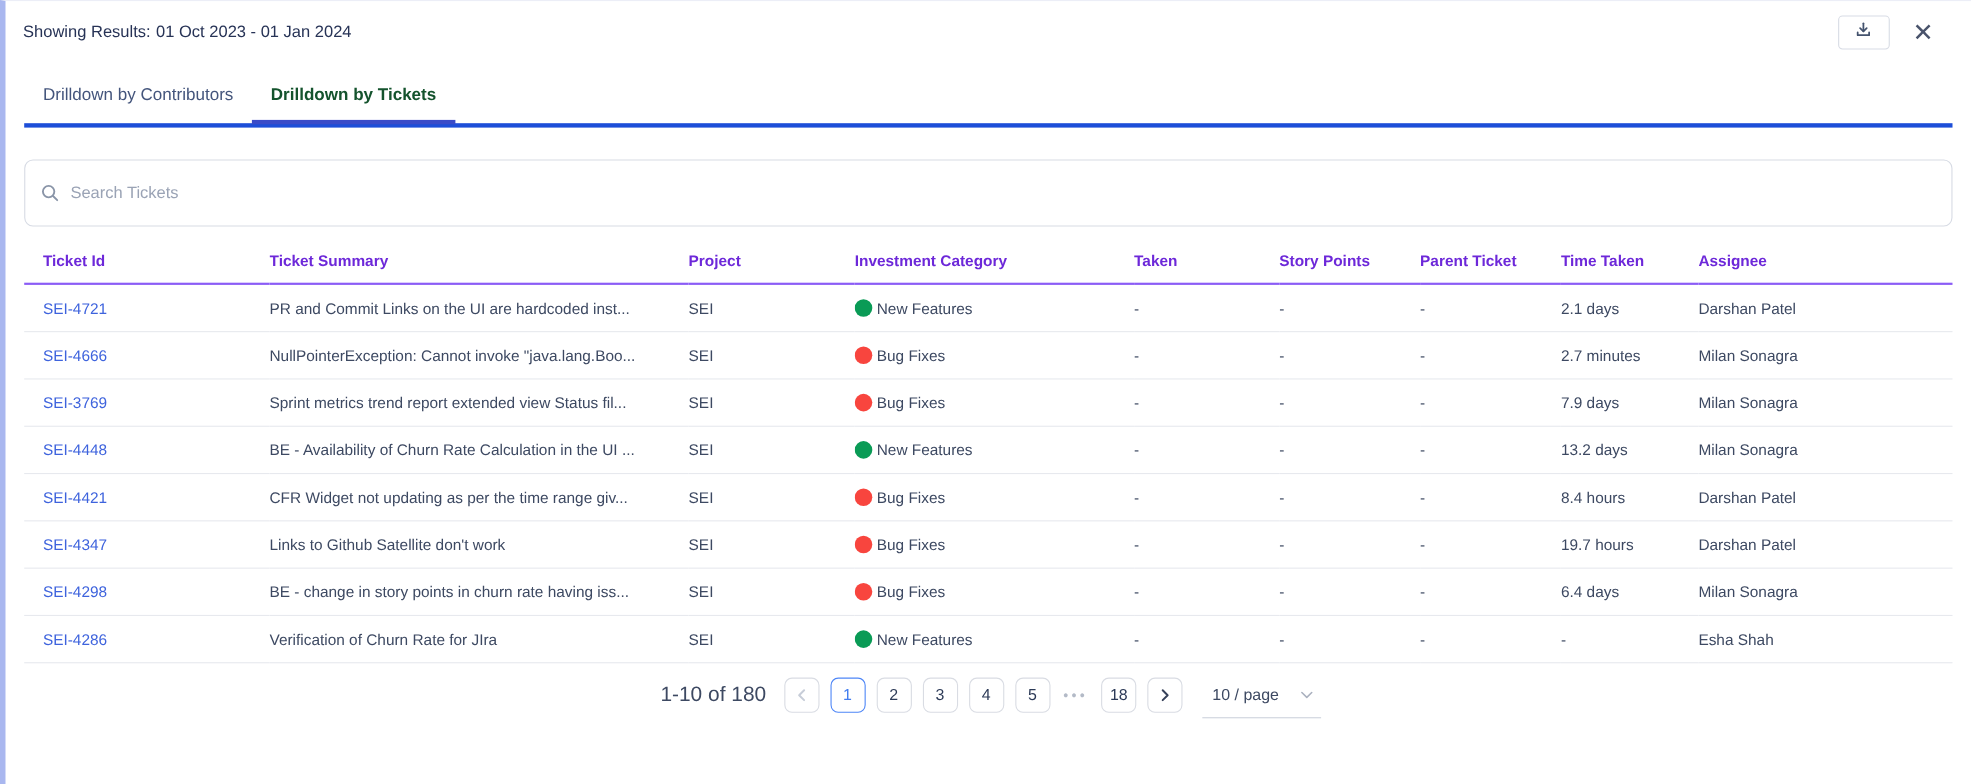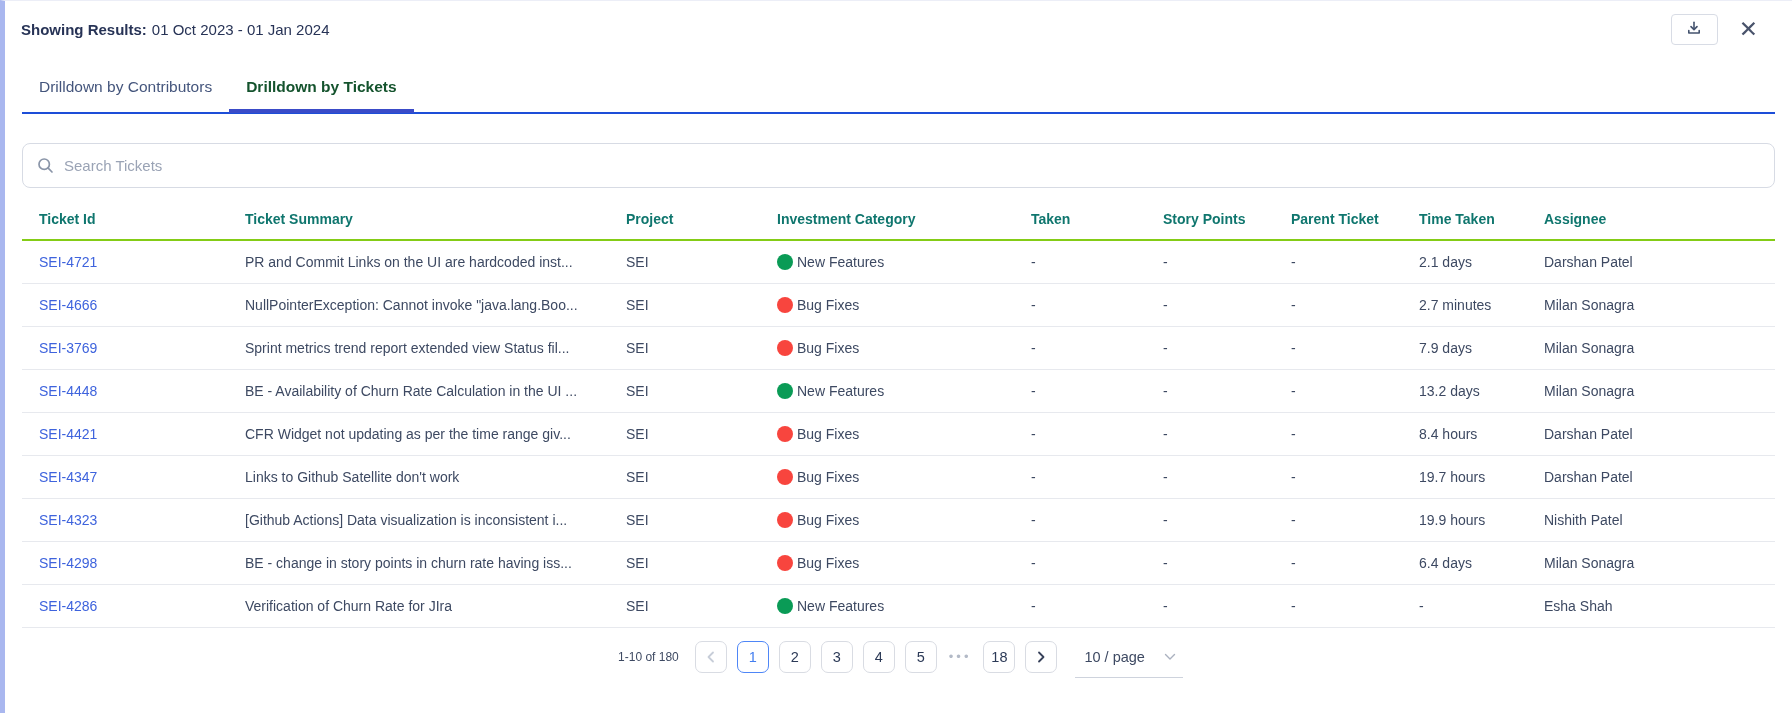--- a/index.html
+++ b/index.html
@@ -5,54 +5,54 @@
   * { box-sizing: border-box; margin: 0; padding: 0; }
   html, body { width: 1792px; height: 713px; background: #ffffff; overflow: hidden;
     font-family: "Liberation Sans", sans-serif; }
   .panel { position: absolute; inset: 0; background: #fff;
     border-left: 5px solid #a9b7ef; border-top: 1px solid #eceef7; }
 
   
   .top { display: flex; justify-content: space-between; align-items: flex-start;
     padding: 13px 34px 0 16px; }
   .showing { font-size: 15px; color: #273356; padding-top: 7px; }
-  .showing b { font-weight: 700; margin-right: 5px; }
+  .showing b { font-weight: 400; margin-right: 5px; }
   .top-actions { display: flex; align-items: center; gap: 21px; }
   .dl-btn { width: 47px; height: 31px; border: 1px solid #d8dce5; border-radius: 4px;
     background: #fff; display: flex; align-items: center; justify-content: center; cursor: pointer; }
   .close-x { font-size: 23px; color: #49536b; line-height: 1; cursor: pointer; font-weight: 400; }
 
   
-  .tabs { margin: 23px 17px 0; border-bottom: 2px solid #1d4ed8; display: flex; }
+  .tabs { margin: 23px 17px 0; border-bottom: 4px solid #1d4ed8; display: flex; }
   .tab { padding: 10px 17px 13px; font-size: 15.5px; cursor: pointer; margin-bottom: -1px; }
   .tab.inactive { color: #44557c; }
   .tab.active { color: #14532d; font-weight: 700; border-bottom: 4px solid #3a4bc8; }
 
   
-  .search { margin: 29px 17px 0; height: 45px; border: 1px solid #d7dbe4; border-radius: 8px;
+  .search { margin: 29px 17px 0; height: 61px; border: 1px solid #d7dbe4; border-radius: 8px;
     display: flex; align-items: center; padding: 0 14px; gap: 10px; background: #fff; }
   .search input { border: none; outline: none; flex: 1; font-size: 15px; color: #2e3a57;
     font-family: "Liberation Sans", sans-serif; background: transparent; }
   .search input::placeholder { color: #9aa3b5; }
 
   
   .table-wrap { margin: 8px 17px 0; }
   table { width: 100%; border-collapse: collapse; table-layout: fixed; }
-  th { text-align: left; font-size: 14px; font-weight: 700; color: #0f766e;
-    padding: 15px 8px 12px 0; border-bottom: 2px solid #84cc16; white-space: nowrap; overflow: hidden; }
+  th { text-align: left; font-size: 14px; font-weight: 700; color: #6d28d9;
+    padding: 15px 8px 12px 0; border-bottom: 2px solid #8b5cf6; white-space: nowrap; overflow: hidden; }
   td { height: 43px; font-size: 14px; color: #3d4962; border-bottom: 1px solid #e7e9ee;
     padding: 0 8px 0 0; white-space: nowrap; overflow: hidden; }
   th:first-child, td:first-child { padding-left: 17px; }
   a.ticket-link { color: #3e63dd; text-decoration: none; cursor: pointer; text-align: right; }
   .cat { display: flex; align-items: center; gap: 4px; }
   .dot { width: 16px; height: 16px; border-radius: 50%; flex: 0 0 auto; }
 
   
   .pagination { display: flex; align-items: center; justify-content: center; gap: 10px; margin-top: 13px; }
-  .range { font-size: 12px; color: #3d4962; margin-right: 6px; }
+  .range { font-size: 19px; color: #3d4962; margin-right: 6px; }
   .pg-btn { min-width: 32px; height: 32px; border: 1px solid #d9dce3; border-radius: 7px;
     background: #fff; display: flex; align-items: center; justify-content: center;
     font-size: 14.5px; color: #2c3a57; cursor: pointer; }
   .pg-btn.active { border-color: #4e86f7; color: #437ef0; }
   .pg-btn.disabled { cursor: default; }
   .ellipsis { color: #b3bac7; font-size: 13px; letter-spacing: 3px; padding: 0 2px; }
   .page-size { position: relative; display: flex; align-items: center; gap: 19px;
     font-size: 14.5px; color: #3d4962; margin-left: 14px; padding: 0 3px; cursor: pointer; }
   .page-size::after { content: ""; position: absolute; left: -6px; right: -4px; bottom: -13px;
     border-bottom: 1px solid #ced3dd; }
@@ -218,36 +218,20 @@
           <span>Bug Fixes</span>
         </span>
       </td>
       <td>-</td>
       <td>-</td>
       <td>-</td>
       <td>19.7 hours</td>
       <td>Darshan Patel</td>
     </tr>
 
-    <tr>
-      <td><a class="ticket-link">SEI-4323</a></td>
-      <td>[Github Actions] Data visualization is inconsistent i...</td>
-      <td>SEI</td>
-      <td>
-        <span class="cat">
-          <span class="dot" style="background: rgb(248, 69, 62);"></span>
-          <span>Bug Fixes</span>
-        </span>
-      </td>
-      <td>-</td>
-      <td>-</td>
-      <td>-</td>
-      <td>19.9 hours</td>
-      <td>Nishith Patel</td>
-    </tr>
 
 
     <tr>
       <td><a class="ticket-link">SEI-4298</a></td>
       <td>BE - change in story points in churn rate having iss...</td>
       <td>SEI</td>
       <td>
         <span class="cat">
           <span class="dot" style="background: rgb(248, 69, 62);"></span>
           <span>Bug Fixes</span>

